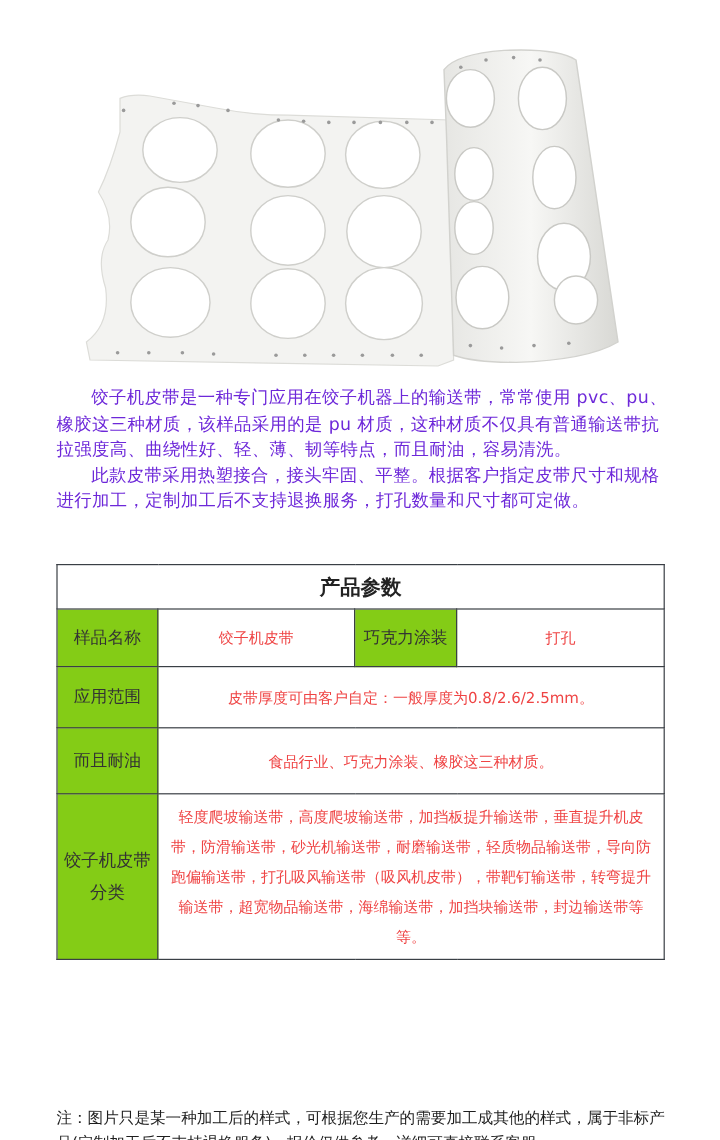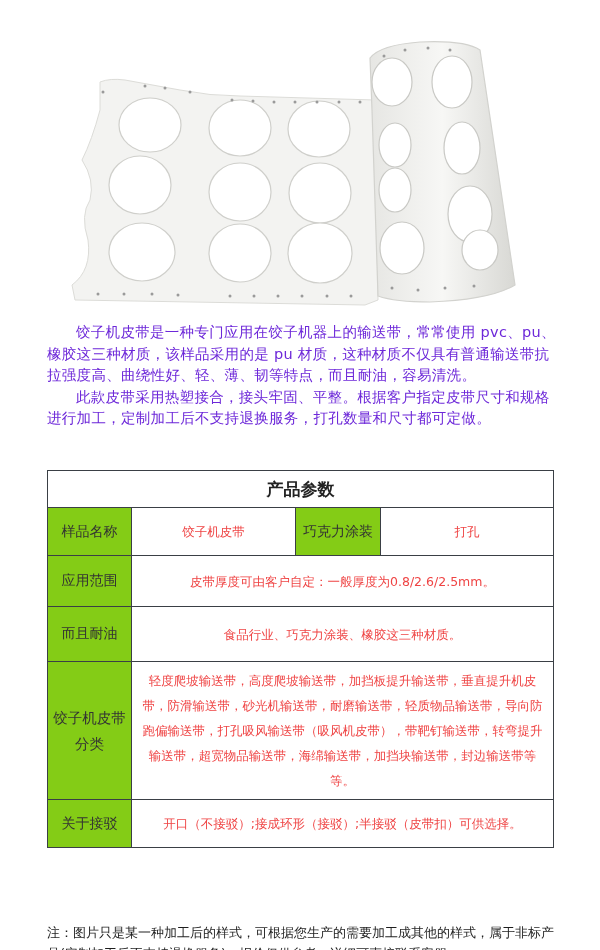--- a/index.html
+++ b/index.html
@@ -136,20 +136,16 @@
     <td class="val" colspan="3">皮带厚度可由客户自定：一般厚度为0.8/2.6/2.5mm。</td>
   </tr>
   <tr class="r4">
     <td class="lbl">而且耐油</td>
     <td class="val" colspan="3">食品行业、巧克力涂装、橡胶这三种材质。</td>
   </tr>
   <tr class="r5">
     <td class="lbl">饺子机皮带分类</td>
     <td class="val" colspan="3">轻度爬坡输送带，高度爬坡输送带，加挡板提升输送带，垂直提升机皮带，防滑输送带，砂光机输送带，耐磨输送带，轻质物品输送带，导向防跑偏输送带，打孔吸风输送带（吸风机皮带），带靶钉输送带，转弯提升输送带，超宽物品输送带，海绵输送带，加挡块输送带，封边输送带等等。</td>
   </tr>
-  <tr class="r6">
-    <td class="lbl">关于接驳</td>
-    <td class="val" colspan="3">开口（不接驳）;接成环形（接驳）;半接驳（皮带扣）可供选择。</td>
-  </tr>
 </tbody>
   </table>
 
 <div class="note">注：图片只是某一种加工后的样式，可根据您生产的需要加工成其他的样式，属于非标产品(定制加工后不支持退换服务)，报价仅供参考，详细可直接联系客服。</div>
 
 </body></html>

